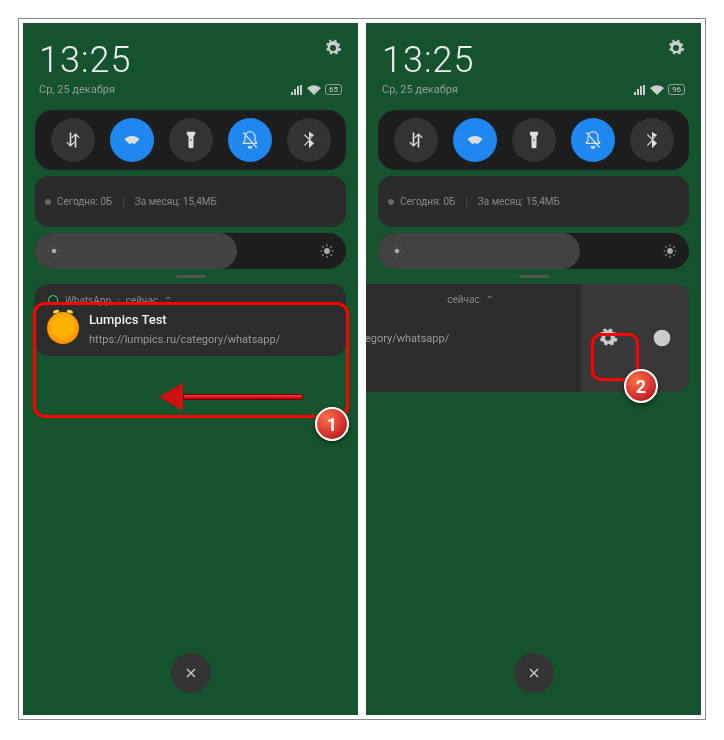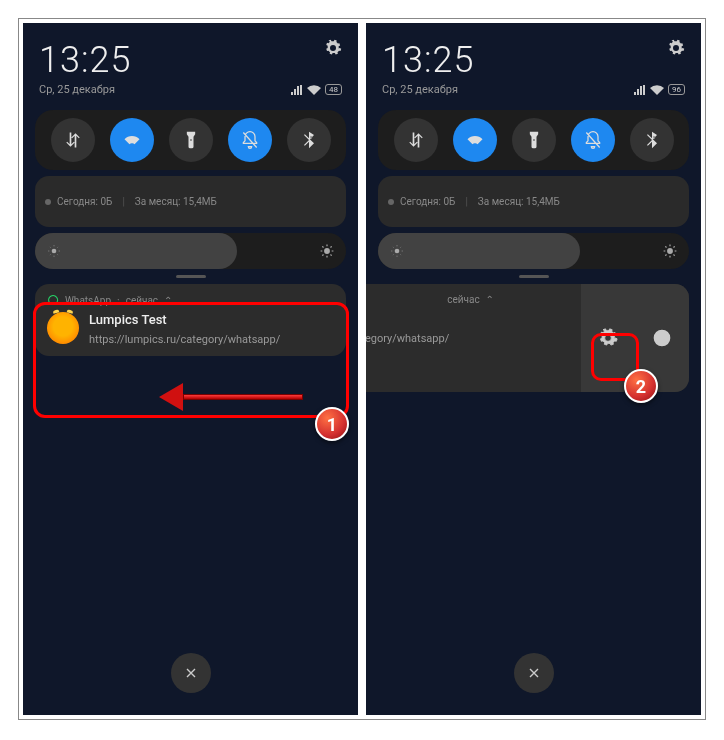--- a/index.html
+++ b/index.html
@@ -17,21 +17,21 @@
   width: 688px;
   height: 702px;
   border: 1px solid #888;
   background: #fff;
   display: flex;
   gap: 8px;
   padding: 4px;
 }
 .phone {
   flex: 1;
-  background: #0f172a;
+  background: #14532d;
   position: relative;
   overflow: hidden;
 }
 .statusbar {
   display: flex;
   justify-content: space-between;
   align-items: flex-start;
   padding: 16px 16px 2px 16px;
   color: #eee;
 }
@@ -215,21 +215,21 @@
     </div>
     <div class="daterow">
       <span>Ср, 25 декабря</span>
       <div class="sigrow">
         <svg width="12" height="10" viewBox="0 0 12 10">
             <path fill="#ccc" d="M0 10h2V7H0zM3 10h2V4H3zM6 10h2V1H6zM9 10h2V0H9z"></path>
           </svg>
         <svg width="14" height="10" viewBox="0 0 14 10">
             <path fill="#ccc" d="M7 10L0 3a10 10 0 0114 0z"></path>
           </svg>
-        <span class="batt">48</span>
+        <span class="batt">65</span>
       </div>
     </div>
     <div class="qt">
       <div class="qt-row">
         <div class="qt-btn">
             <svg viewBox="0 0 24 24">
               <path d="M8 3v14l-3-3-1 1 5 5 5-5-1-1-3 3V3zm8 18V7l3 3 1-1-5-5-5 5 1 1 3-3v14z"></path>
             </svg>
           </div>
         <div class="qt-btn on">

